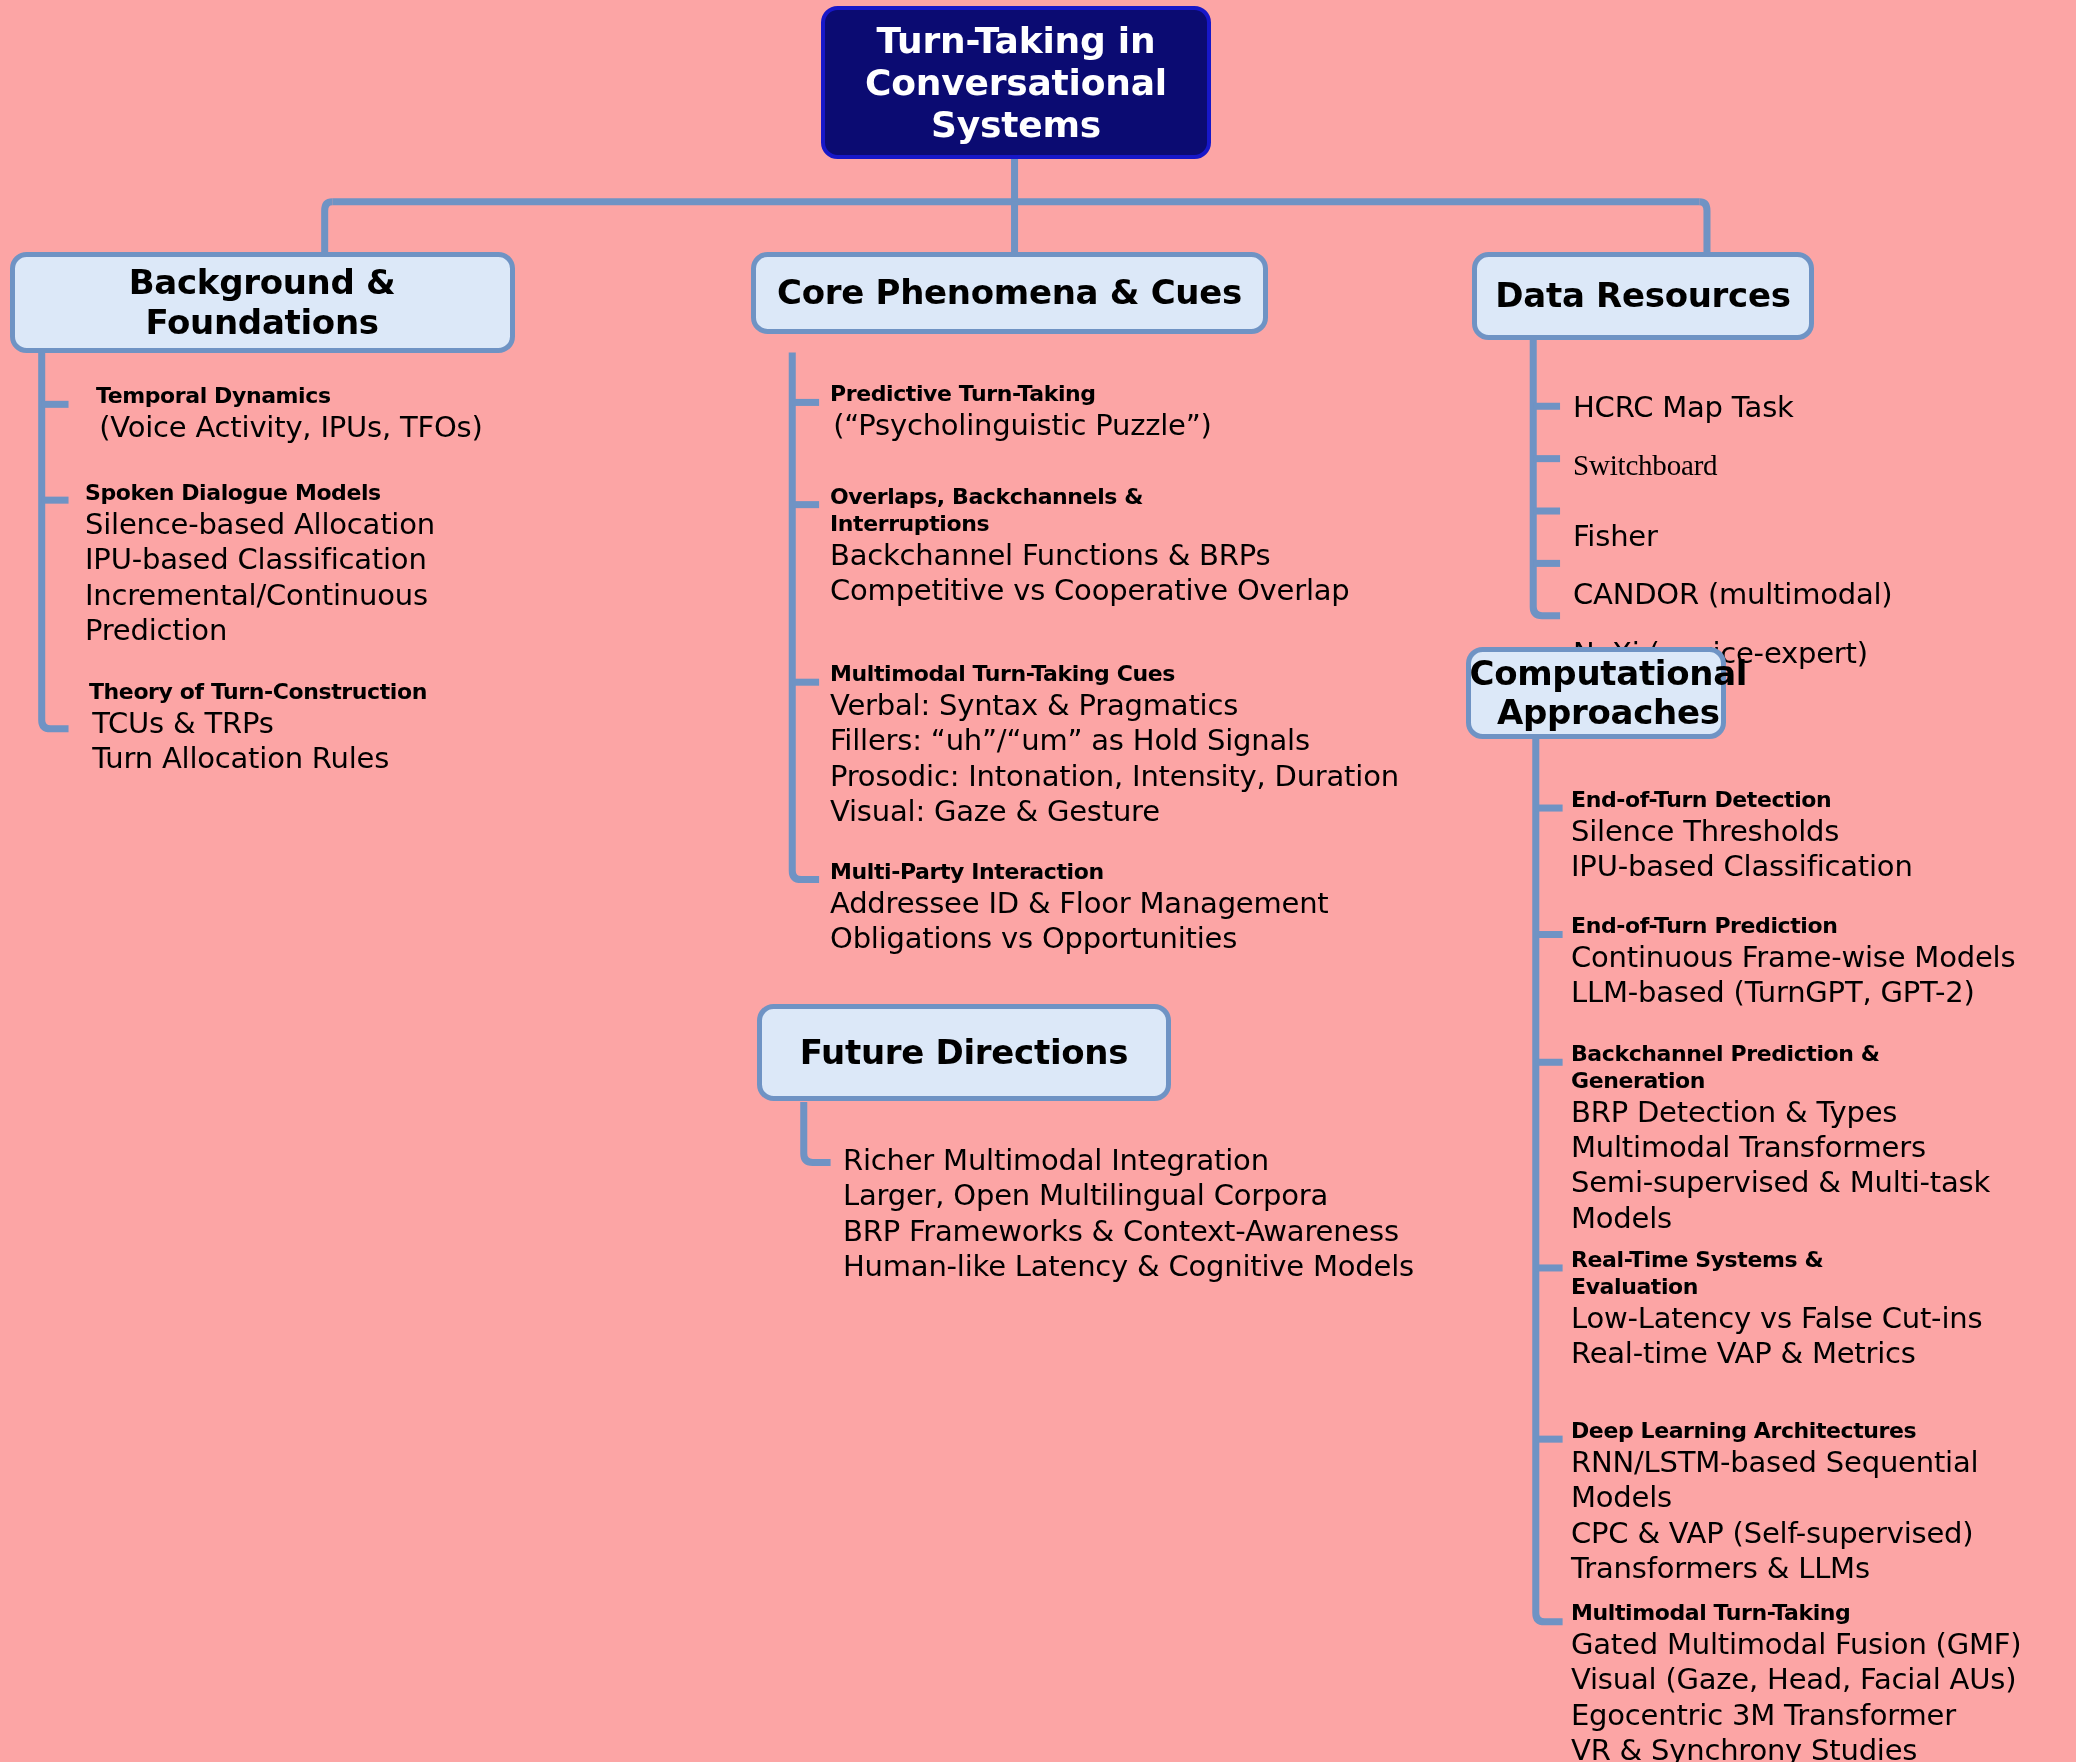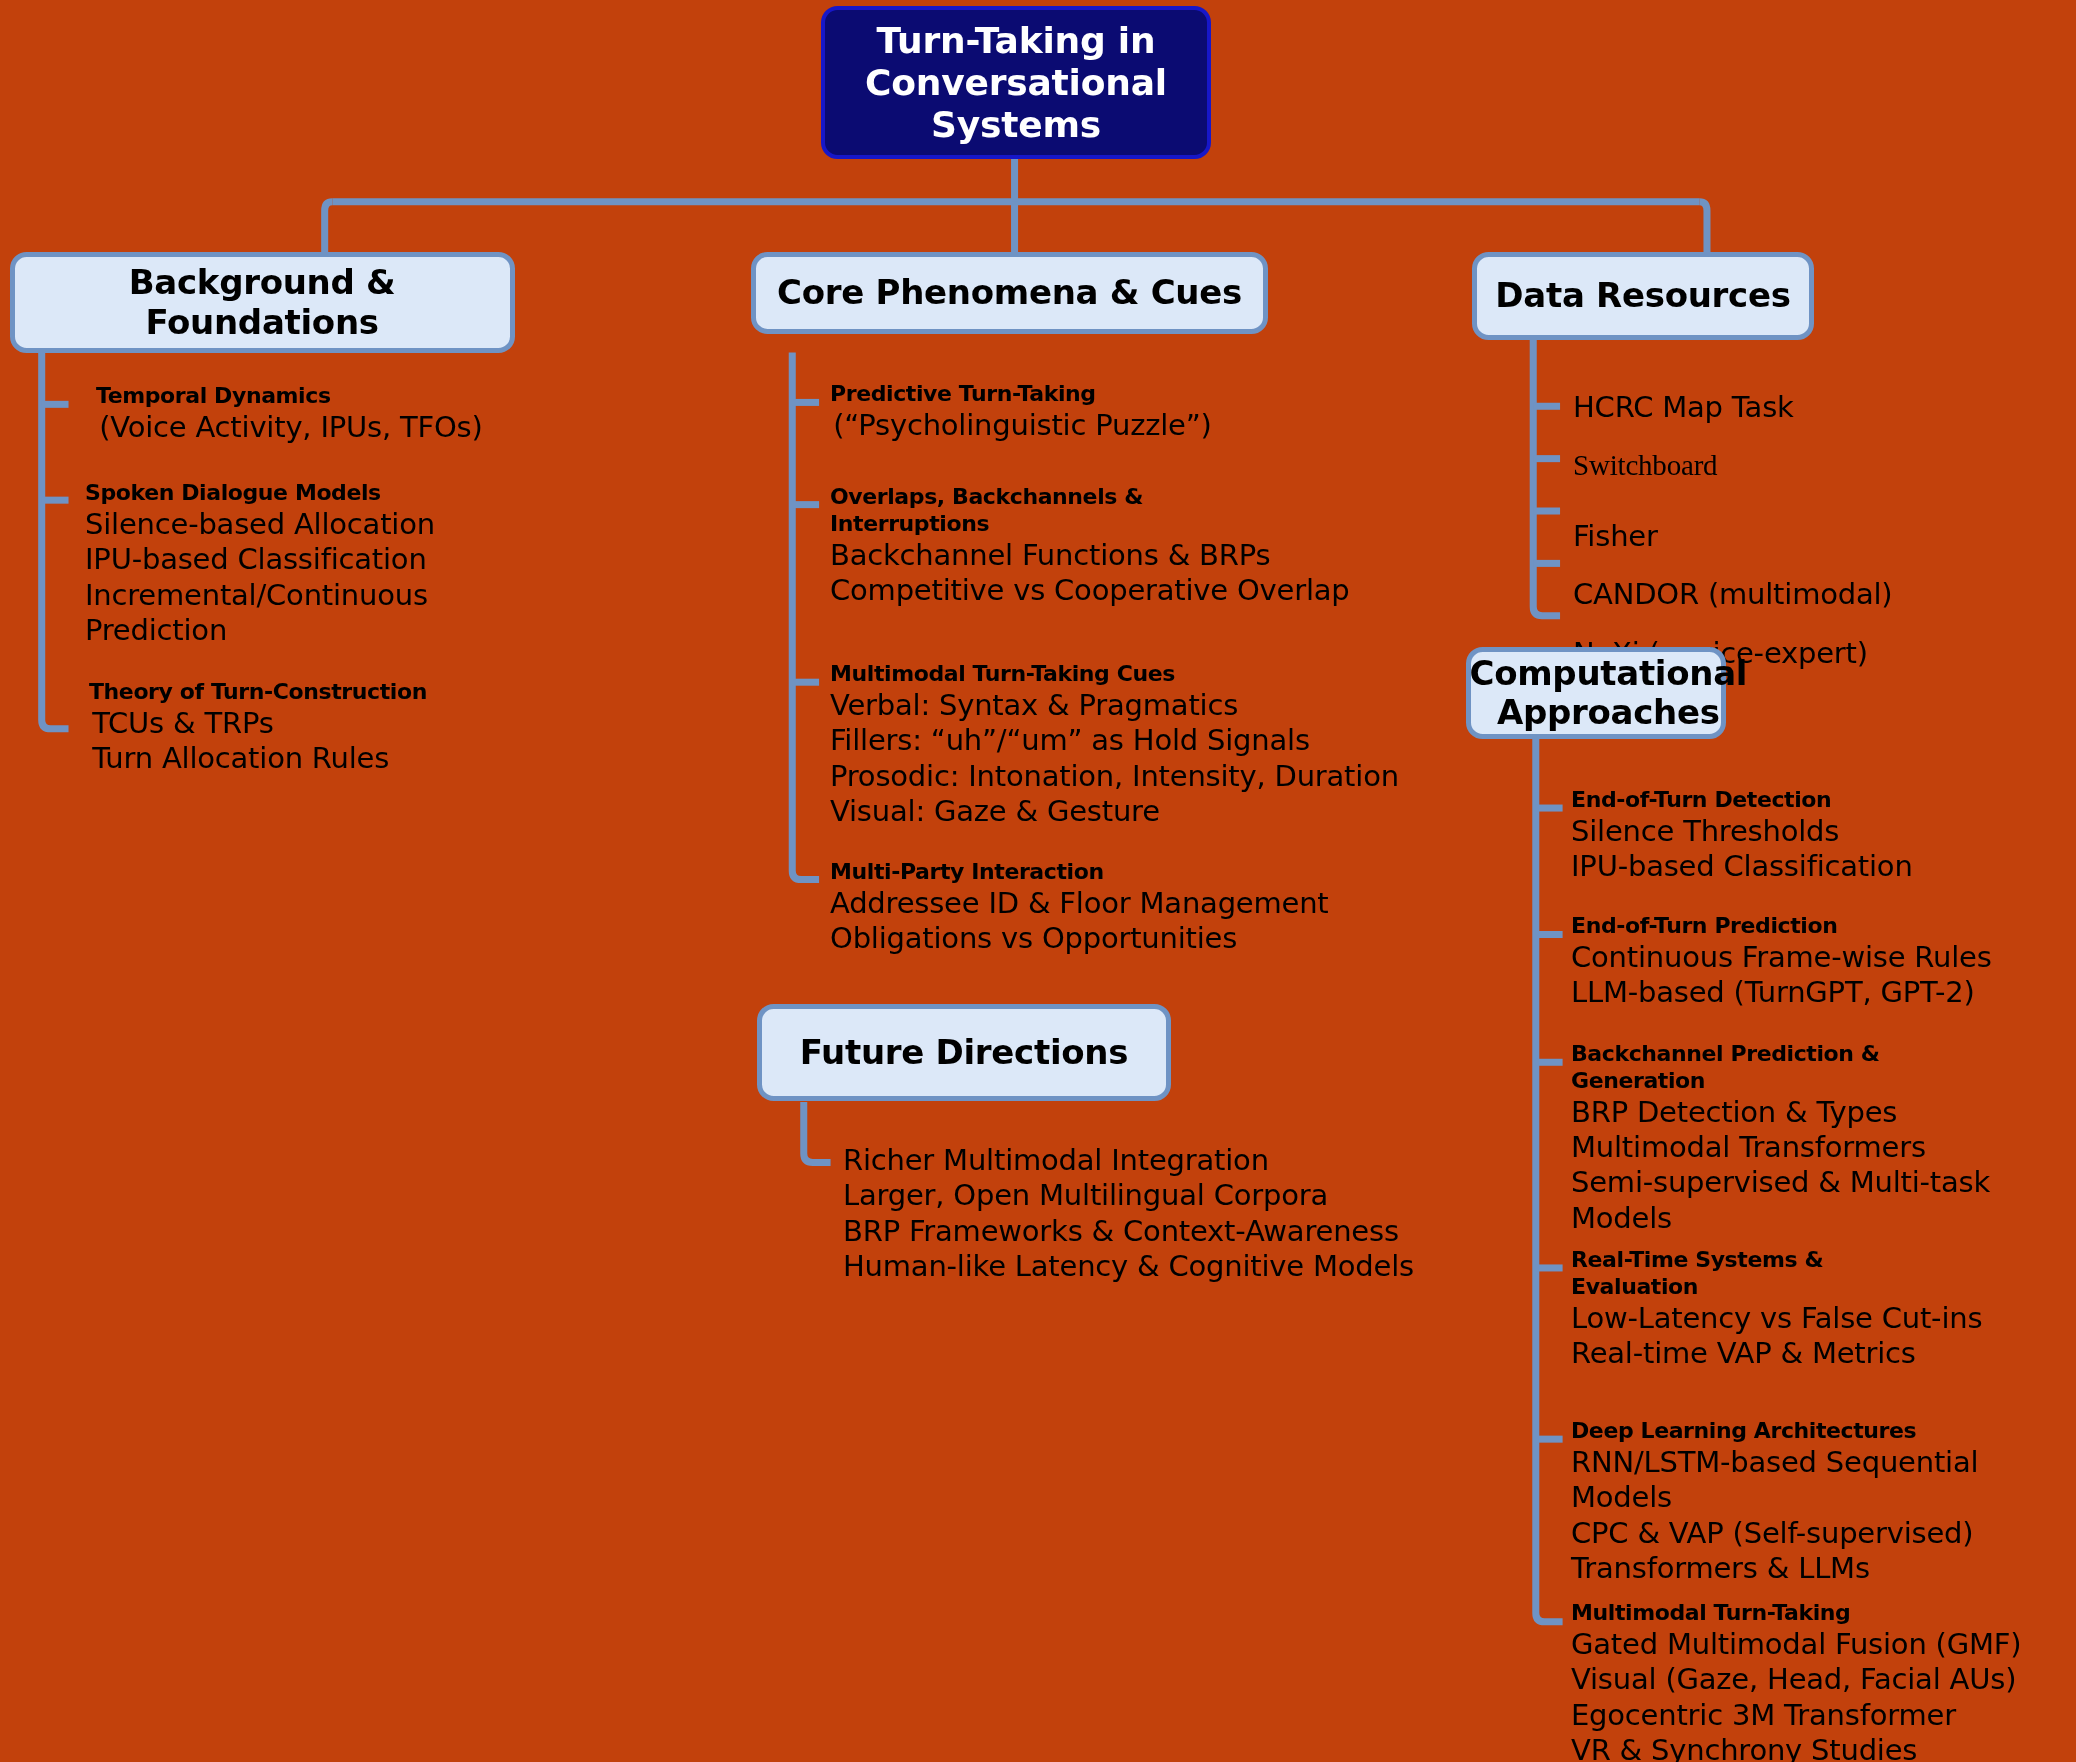--- a/index.html
+++ b/index.html
@@ -7,21 +7,21 @@
     padding: 0;
     background: #ffffff;
   }
   body {
     font-family: "DejaVu Sans", "Liberation Sans", sans-serif;
   }
   #canvas {
     position: relative;
     width: 2077px;
     height: 1763px;
-    background: #c2410c;
+    background: #fca5a5;
     overflow: hidden;
   }
   svg.connectors {
     position: absolute;
     left: 0;
     top: 0;
     width: 2077px;
     height: 1763px;
     pointer-events: none;
   }
@@ -216,21 +216,21 @@
   </div>
 
   <div class="leaf-group" style="left:1571px; top:787px; width:505px;">
     <div class="leaf-title">End-of-Turn Detection</div>
     <div class="leaf-sub">Silence Thresholds</div>
     <div class="leaf-sub">IPU-based Classification</div>
   </div>
 
   <div class="leaf-group" style="left:1571px; top:913px; width:505px;">
     <div class="leaf-title">End-of-Turn Prediction</div>
-    <div class="leaf-sub">Continuous Frame-wise Rules</div>
+    <div class="leaf-sub">Continuous Frame-wise Models</div>
     <div class="leaf-sub">LLM-based (TurnGPT, GPT-2)</div>
   </div>
 
   <div class="leaf-group" style="left:1571px; top:1041px; width:511px;">
     <div class="leaf-title">Backchannel Prediction &amp;
 Generation</div>
     <div class="leaf-sub">BRP Detection &amp; Types</div>
     <div class="leaf-sub">Multimodal Transformers</div>
     <div class="leaf-sub">Semi-supervised &amp; Multi-task Models</div>
   </div>

